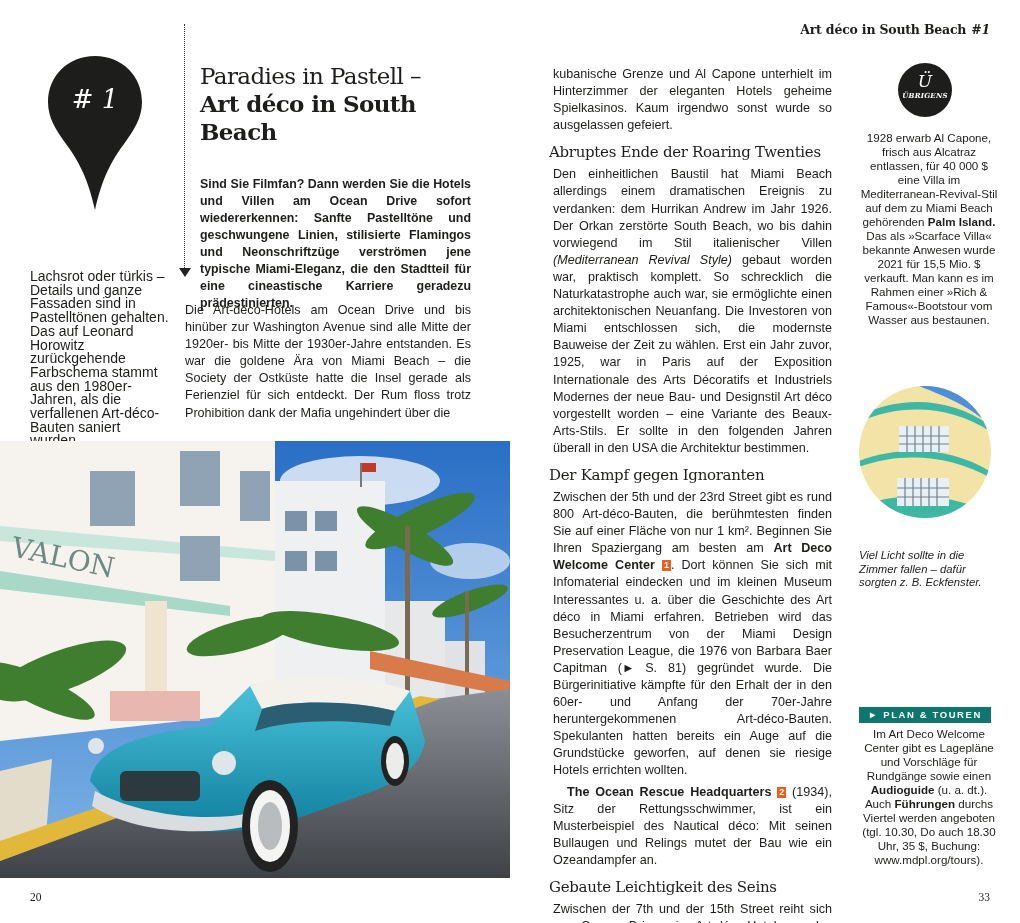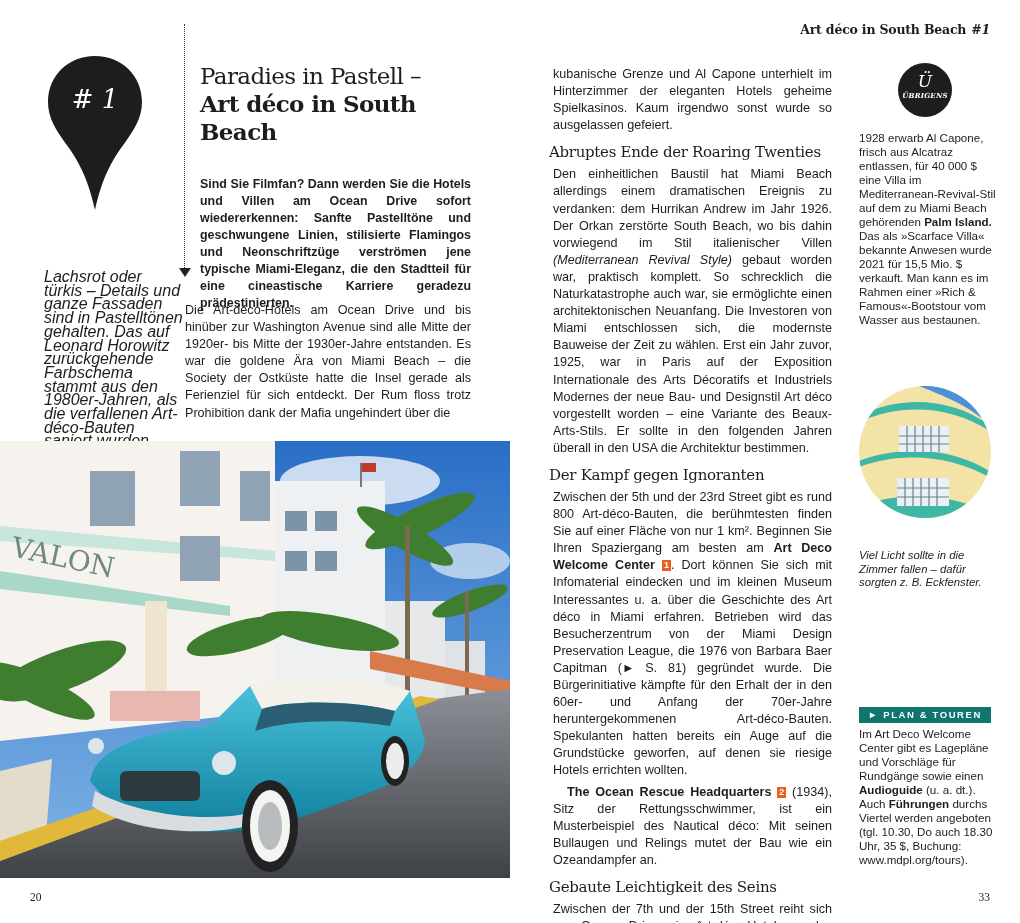--- a/index.html
+++ b/index.html
@@ -21,40 +21,40 @@
 
   
   .title { left:200px; top:62px; width:300px; font-family:"DejaVu Serif", serif; font-size:23px; line-height:28px; letter-spacing:-0.6px; }
   .title .light { font-weight:normal; display:block; }
   .title .bold { font-weight:bold; display:block; }
 
   
   .intro { left:200px; top:176px; width:271px; font-family:"Liberation Sans", sans-serif; font-weight:bold; font-size:12.4px; line-height:17px; text-align:justify; }
 
   
-  .caption-left { left:44px; top:270px; width:140px; font-family:"Liberation Sans", sans-serif; font-style:italic; font-size:16px; line-height:13.7px; }
+  .caption-left { left:30px; top:270px; width:140px; font-family:"Liberation Sans", sans-serif; font-size:14px; line-height:13.7px; }
 
   
   .body-text { font-family:"Liberation Sans", sans-serif; font-size:12.6px; line-height:17.1px; text-align:justify; }
   .col1 { left:185px; top:302px; width:286px; }
   .col2 { left:549px; top:62px; width:287px; }
   .col2 p { margin:4px; }
   .col2 h2 { font-family:"DejaVu Serif", serif; font-weight:normal; font-size:15px; margin:0; line-height:19px; letter-spacing:-0.3px; }
   .col2 .sec { margin-top:9px; }
   .indent { text-indent:14px; }
   .marker { display:inline-block; background:#e8601c; color:#fff; font-weight:bold; font-size:9px; line-height:11px; padding:0 2px; text-indent:0; vertical-align:1px; }
 
   
   .photo { left:0; top:441px; width:510px; height:437px; overflow:hidden; }
 
   
   .ubrigens { left:898px; top:63px; width:54px; height:54px; border-radius:50%; background:#1d1d1b; color:#fff; text-align:center; }
   .ubrigens .u { font-family:"DejaVu Serif", serif; font-style:italic; font-size:17px; line-height:20px; margin-top:8px; display:block; }
   .ubrigens .t { font-family:"DejaVu Serif", serif; font-style:italic; font-weight:bold; font-size:7px; letter-spacing:0.2px; display:block; }
-  .side-text { font-family:"Liberation Sans", sans-serif; font-size:11.6px; line-height:14px; }
+  .side-text { font-family:"Liberation Sans", sans-serif; font-size:11.6px; line-height:14px;text-align:center; }
   .side1 { left:859px; top:131px; width:140px; }
   .round-photo { left:859px; top:386px; width:132px; height:132px; border-radius:50%; overflow:hidden; }
   .caption-right { left:859px; top:549px; width:140px; font-family:"Liberation Sans", sans-serif; font-style:italic; font-size:11.3px; line-height:13.7px; }
   .plan-bar { left:859px; top:707px; width:132px; height:16px; background:#0f766e; color:#fff; font-family:"Liberation Sans", sans-serif; font-weight:bold; font-size:9.5px; letter-spacing:1.6px; line-height:16px; text-align:center; }
   .side2 { left:859px; top:727px; width:140px; }
 
   .page-num { font-family:Liberation Serif, serif; font-size:11.5px; top:891px; }
   .pn-left { left:30px; }
   .pn-right { right:30px; }
   b { font-weight:bold; }

